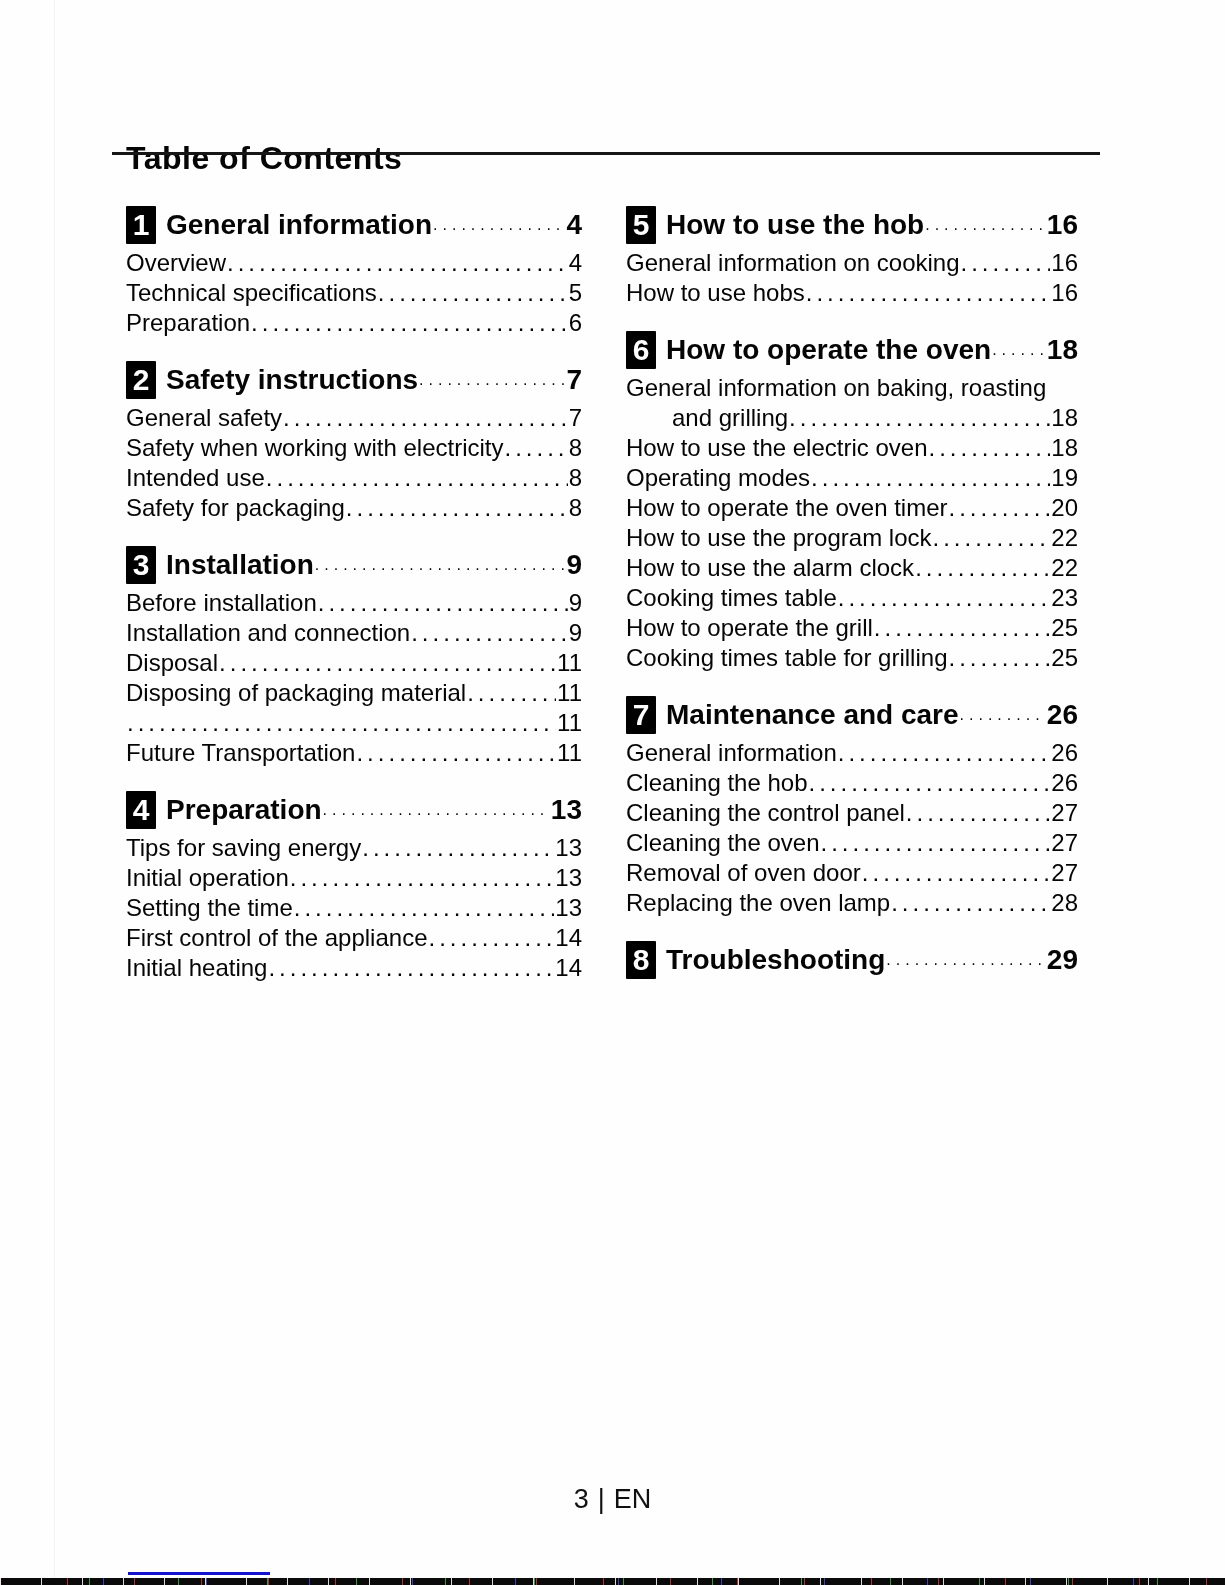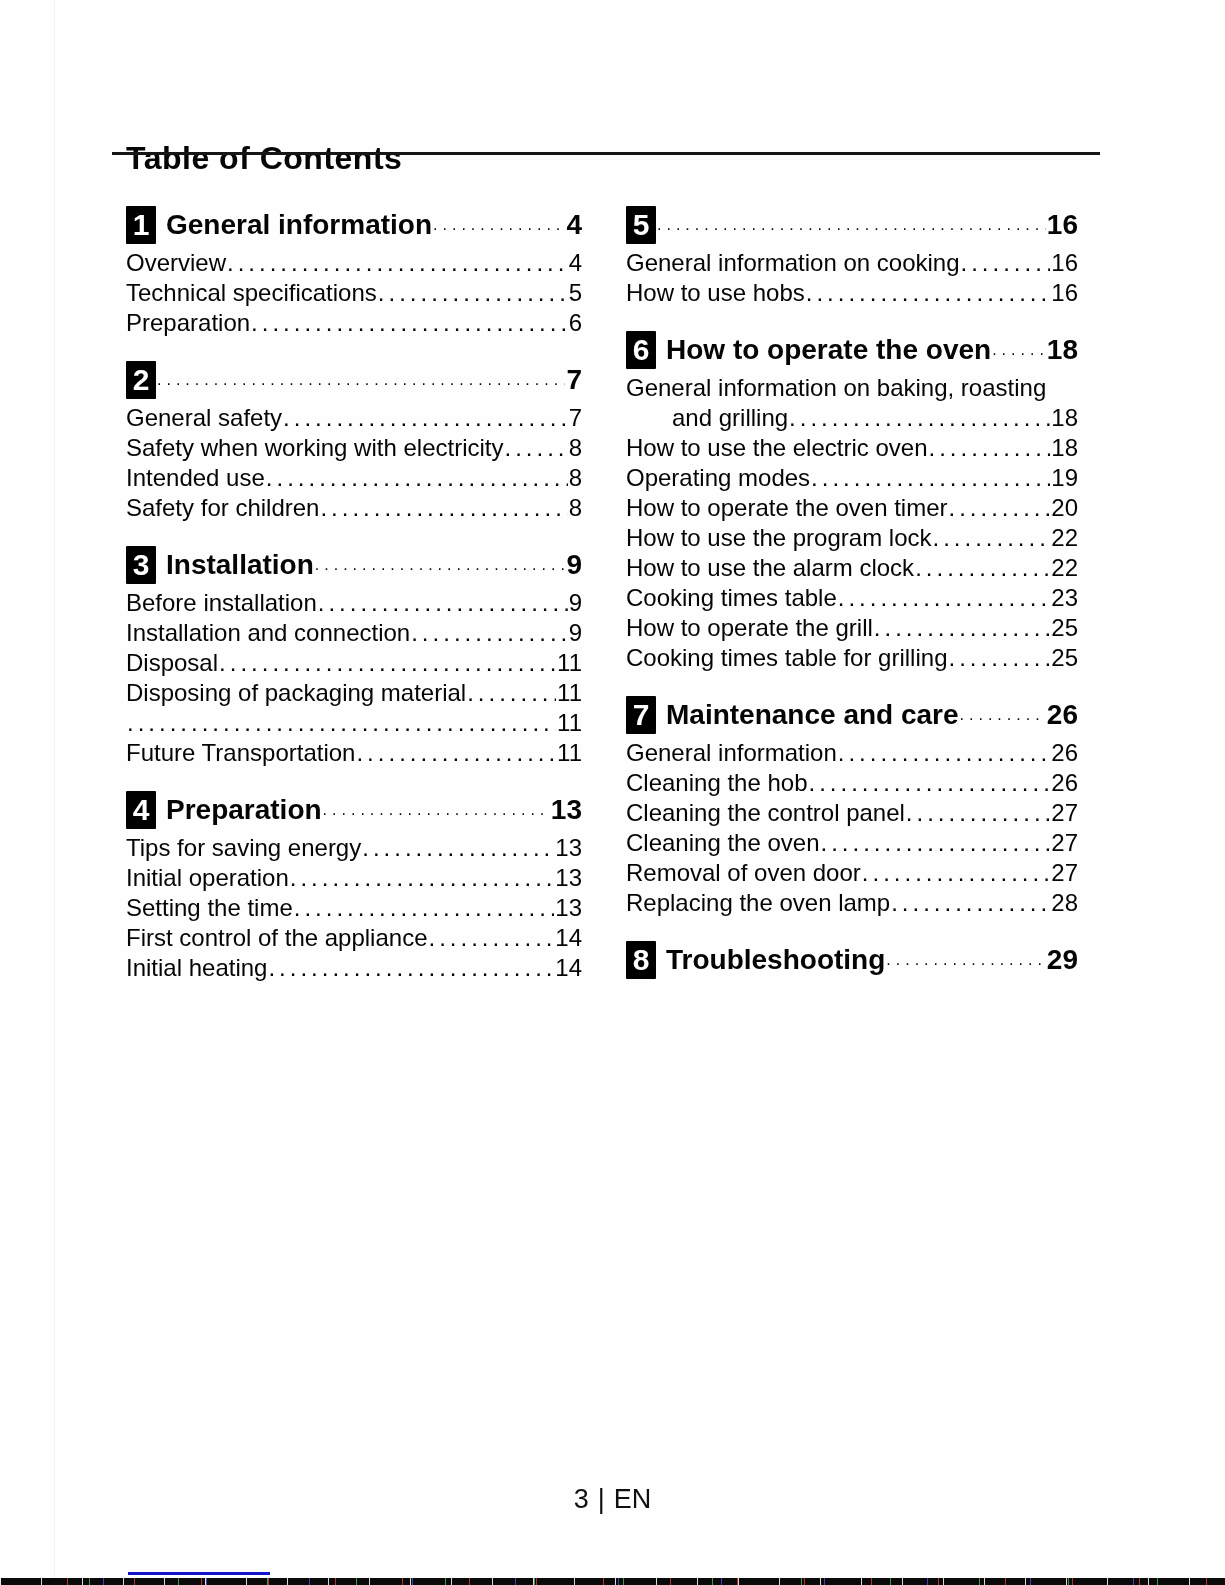--- a/index.html
+++ b/index.html
@@ -108,40 +108,41 @@
           </div>
           <div class="toc-entry">
             <span class="entry-label">Preparation</span>
             <span class="leader"></span>
             <span class="entry-page">6</span>
           </div>
         </section>
         <section class="toc-section">
           <div class="sec-header">
             <span class="sec-num">2</span>
+            <span class="sec-title">Safety instructions</span>
             <span class="leader"></span>
             <span class="sec-page">7</span>
           </div>
           <div class="toc-entry">
             <span class="entry-label">General safety</span>
             <span class="leader"></span>
             <span class="entry-page">7</span>
           </div>
           <div class="toc-entry">
             <span class="entry-label">Safety when working with electricity</span>
             <span class="leader"></span>
             <span class="entry-page">8</span>
           </div>
           <div class="toc-entry">
             <span class="entry-label">Intended use</span>
             <span class="leader"></span>
             <span class="entry-page">8</span>
           </div>
           <div class="toc-entry">
-            <span class="entry-label">Safety for children</span>
+            <span class="entry-label">Safety for packaging</span>
             <span class="leader"></span>
             <span class="entry-page">8</span>
           </div>
         </section>
         <section class="toc-section">
           <div class="sec-header">
             <span class="sec-num">3</span>
             <span class="sec-title">Installation</span>
             <span class="leader"></span>
             <span class="sec-page">9</span>
@@ -207,20 +208,21 @@
             <span class="entry-label">Initial heating</span>
             <span class="leader"></span>
             <span class="entry-page">14</span>
           </div>
         </section>
       </div>
     <div class="toc-col second">
         <section class="toc-section">
           <div class="sec-header">
             <span class="sec-num">5</span>
+            <span class="sec-title">How to use the hob</span>
             <span class="leader"></span>
             <span class="sec-page">16</span>
           </div>
           <div class="toc-entry">
             <span class="entry-label">General information on cooking</span>
             <span class="leader"></span>
             <span class="entry-page">16</span>
           </div>
           <div class="toc-entry">
             <span class="entry-label">How to use hobs</span>

